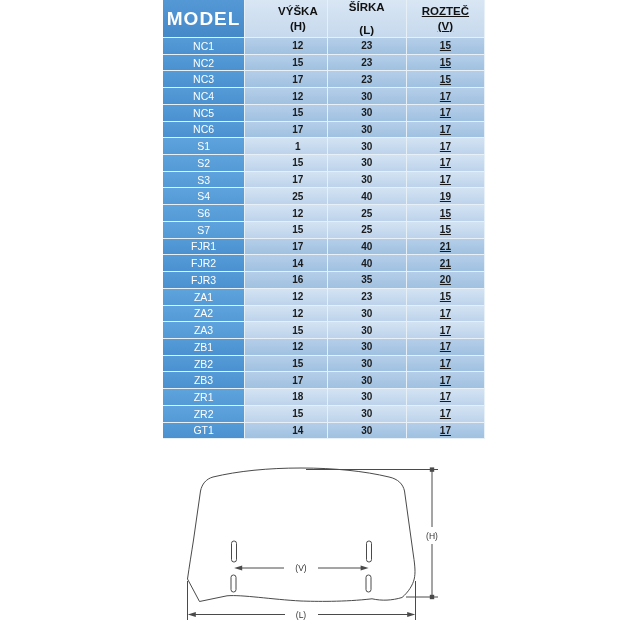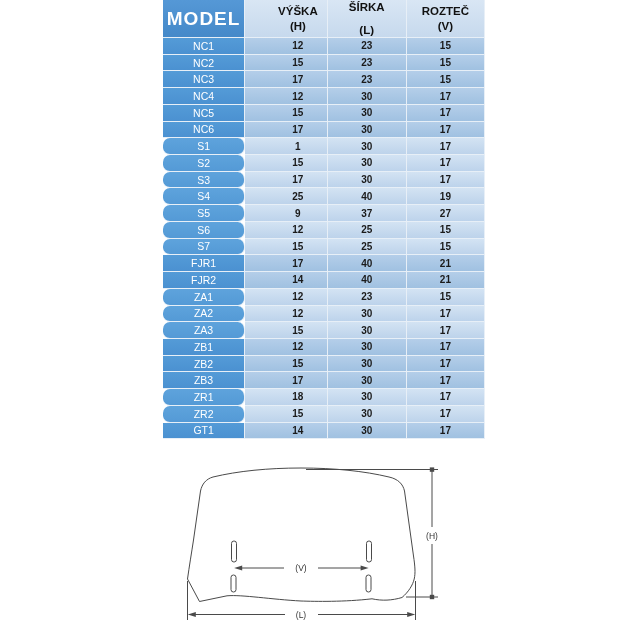--- a/index.html
+++ b/index.html
@@ -10,36 +10,36 @@
   
   .spec-table{position:absolute;left:152px;top:0;width:322px;margin-left:11px;}
   .thead{display:flex;}
   .th,.td{
     box-sizing:border-box;
     border-right:1px solid var(--gridline,#e7eff7);
     border-bottom:1px solid var(--gridline,#e7eff7);
     display:flex;flex-direction:column;justify-content:center;align-items:center;
     text-align:center;overflow:hidden;
   }
-  .c1{width:83px;}.c2{width:83px;padding-left:24px;}.c3{width:80px;gap:8px;}.c4{width:79px;}
+  .c1{width:83px;}.c2{width:83px;padding-left:24px;}.c3{width:80px;gap:8px;}.c4{width:79px;text-decoration:underline;}
   .th{height:38px;font-weight:bold;}
   .th.model-h{
     background:linear-gradient(180deg,#5598d6,#4589c9);
     color:#ffffff;font-size:19px;letter-spacing:1px;
   }
   .th.value-h{
     background:linear-gradient(180deg,#d9e6f4,#c6d9ed);
     color:var(--header-text,#111111);font-size:11.5px;line-height:1.3;
   }
   .trow{display:flex;height:16.72px;}
   .td{font-size:10px;}
   .td.model{color:var(--model-text,#ffffff);font-size:10.5px;font-weight:normal;}
   .td.val{font-weight:bold;color:var(--value-text,#1a1a1a);}
   .trow.dark .model{background:linear-gradient(180deg,#549bd7,#4b91d1);}
-  .trow.light .model{background:linear-gradient(180deg,#5ea3dc,#549ad6);border-radius:7px;}
+  .trow.light .model{background:linear-gradient(180deg,#5ea3dc,#549ad6);}
   .trow.dark .val{background:linear-gradient(180deg,#b4cee9,#a0c1e1);}
   .trow.light .val{background:linear-gradient(180deg,#d3e3f3,#bdd3eb);}
   
   .drawing{position:absolute;left:0;top:455px;}
   .drawing text{
     font-family:"Liberation Sans", sans-serif;font-size:8.5px;fill:#333333;
   }
 </style>
 </head>
 <body>
@@ -117,26 +117,20 @@
           <div class="td val c3">30</div>
           <div class="td val c4">17</div>
         </div>
         <div class="trow light">
           <div class="td model c1">S4</div>
           <div class="td val c2">25</div>
           <div class="td val c3">40</div>
           <div class="td val c4">19</div>
         </div>
         <div class="trow light">
-          <div class="td model c1">S5</div>
-          <div class="td val c2">9</div>
-          <div class="td val c3">37</div>
-          <div class="td val c4">27</div>
-        </div>
-        <div class="trow light">
           <div class="td model c1">S6</div>
           <div class="td val c2">12</div>
           <div class="td val c3">25</div>
           <div class="td val c4">15</div>
         </div>
         <div class="trow light">
           <div class="td model c1">S7</div>
           <div class="td val c2">15</div>
           <div class="td val c3">25</div>
           <div class="td val c4">15</div>
@@ -145,20 +139,26 @@
           <div class="td model c1">FJR1</div>
           <div class="td val c2">17</div>
           <div class="td val c3">40</div>
           <div class="td val c4">21</div>
         </div>
         <div class="trow dark">
           <div class="td model c1">FJR2</div>
           <div class="td val c2">14</div>
           <div class="td val c3">40</div>
           <div class="td val c4">21</div>
+        </div>
+        <div class="trow dark">
+          <div class="td model c1">FJR3</div>
+          <div class="td val c2">16</div>
+          <div class="td val c3">35</div>
+          <div class="td val c4">20</div>
         </div>
         <div class="trow light">
           <div class="td model c1">ZA1</div>
           <div class="td val c2">12</div>
           <div class="td val c3">23</div>
           <div class="td val c4">15</div>
         </div>
         <div class="trow light">
           <div class="td model c1">ZA2</div>
           <div class="td val c2">12</div>

